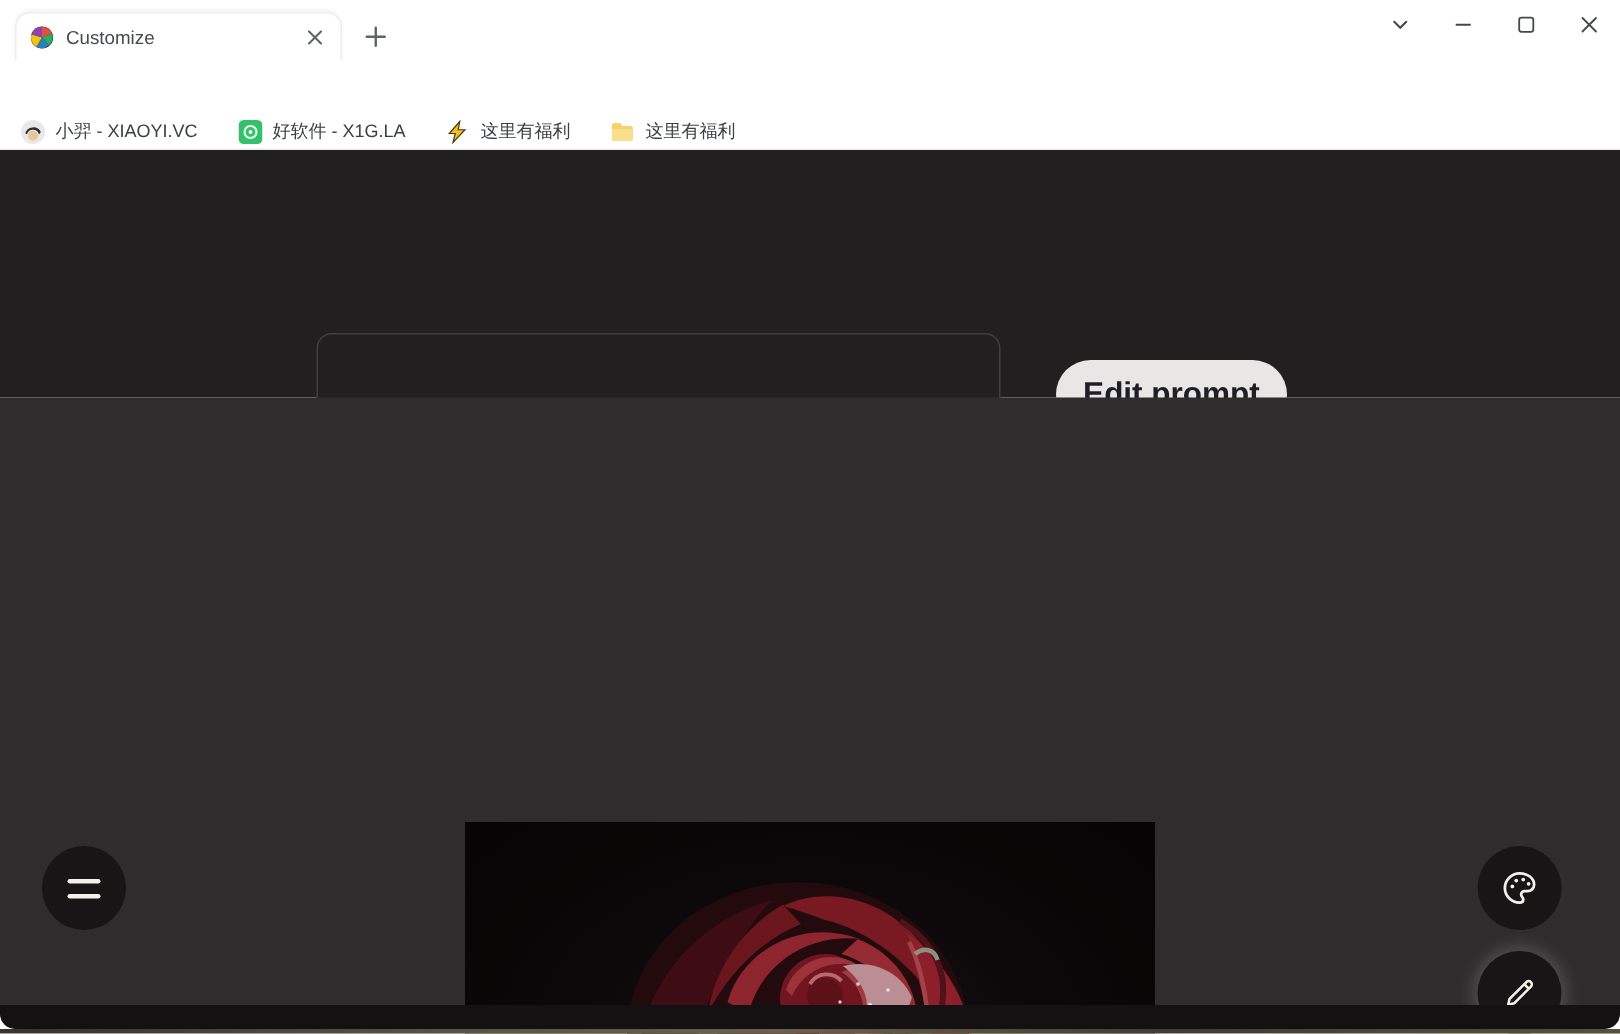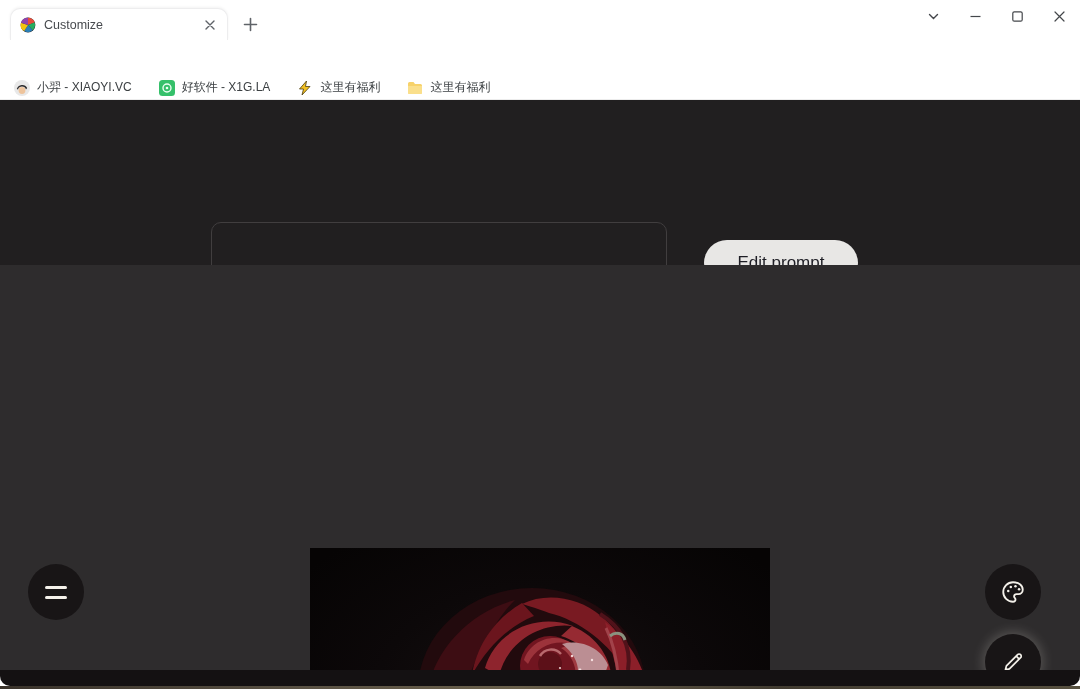--- a/index.html
+++ b/index.html
@@ -32,22 +32,22 @@
   .bm-item { display:flex; align-items:center; margin-right:27px; cursor:pointer; }
   .bm-item .bm-label { font-size:12px; color:#3c4043; margin-left:7px; white-space:nowrap; }
 
   
   .header-band { position:absolute; left:0; top:100px; width:1080px; height:165px; background:#211f20; }
   .prompt-box { position:absolute; left:211px; top:122px; width:456px; height:123px;
                 border:1.5px solid #413e3f; border-radius:10px; background:#211f20; }
   .prompt-text { position:absolute; left:38px; top:26px; font-size:17px; font-weight:600;
                  line-height:21px; color:#e7e3dd; letter-spacing:.2px; white-space:pre; }
   .btn-edit { position:absolute; left:704px; top:140px; width:154px; height:46px; border-radius:23px;
-              background:#e8e7e5; border:none; color:#1e1e25; font-family:inherit; font-size:17px;
-              font-weight:400; cursor:pointer; }
+              background:#e8e7e5; border:none; color:#1e1e25; font-family:inherit; font-size:21px;
+              font-weight:700; cursor:pointer; }
   .btn-surprise { position:absolute; left:716px; top:199px; width:130px; height:36px; border-radius:18px;
               background:#0a0809; border:1px solid #2d2b2c; color:#f4f1eb; font-family:inherit;
               font-size:11px; font-weight:700; letter-spacing:.8px; cursor:pointer; }
   .main-band { position:absolute; left:0; top:265px; width:1080px; height:405px; background:#2e2c2d; }
   .circle-btn { position:absolute; width:56px; height:56px; border-radius:50%; background:#181516;
                 border:none; display:flex; align-items:center; justify-content:center; cursor:pointer; }
   .btn-menu { left:28px; top:299px; }
   .btn-palette { left:985px; top:299px; }
   .btn-pencil { left:985px; top:369px; box-shadow:0 0 12px 2px rgba(242,238,228,.22); }
   .menu-bars { display:flex; flex-direction:column; gap:7px; }

